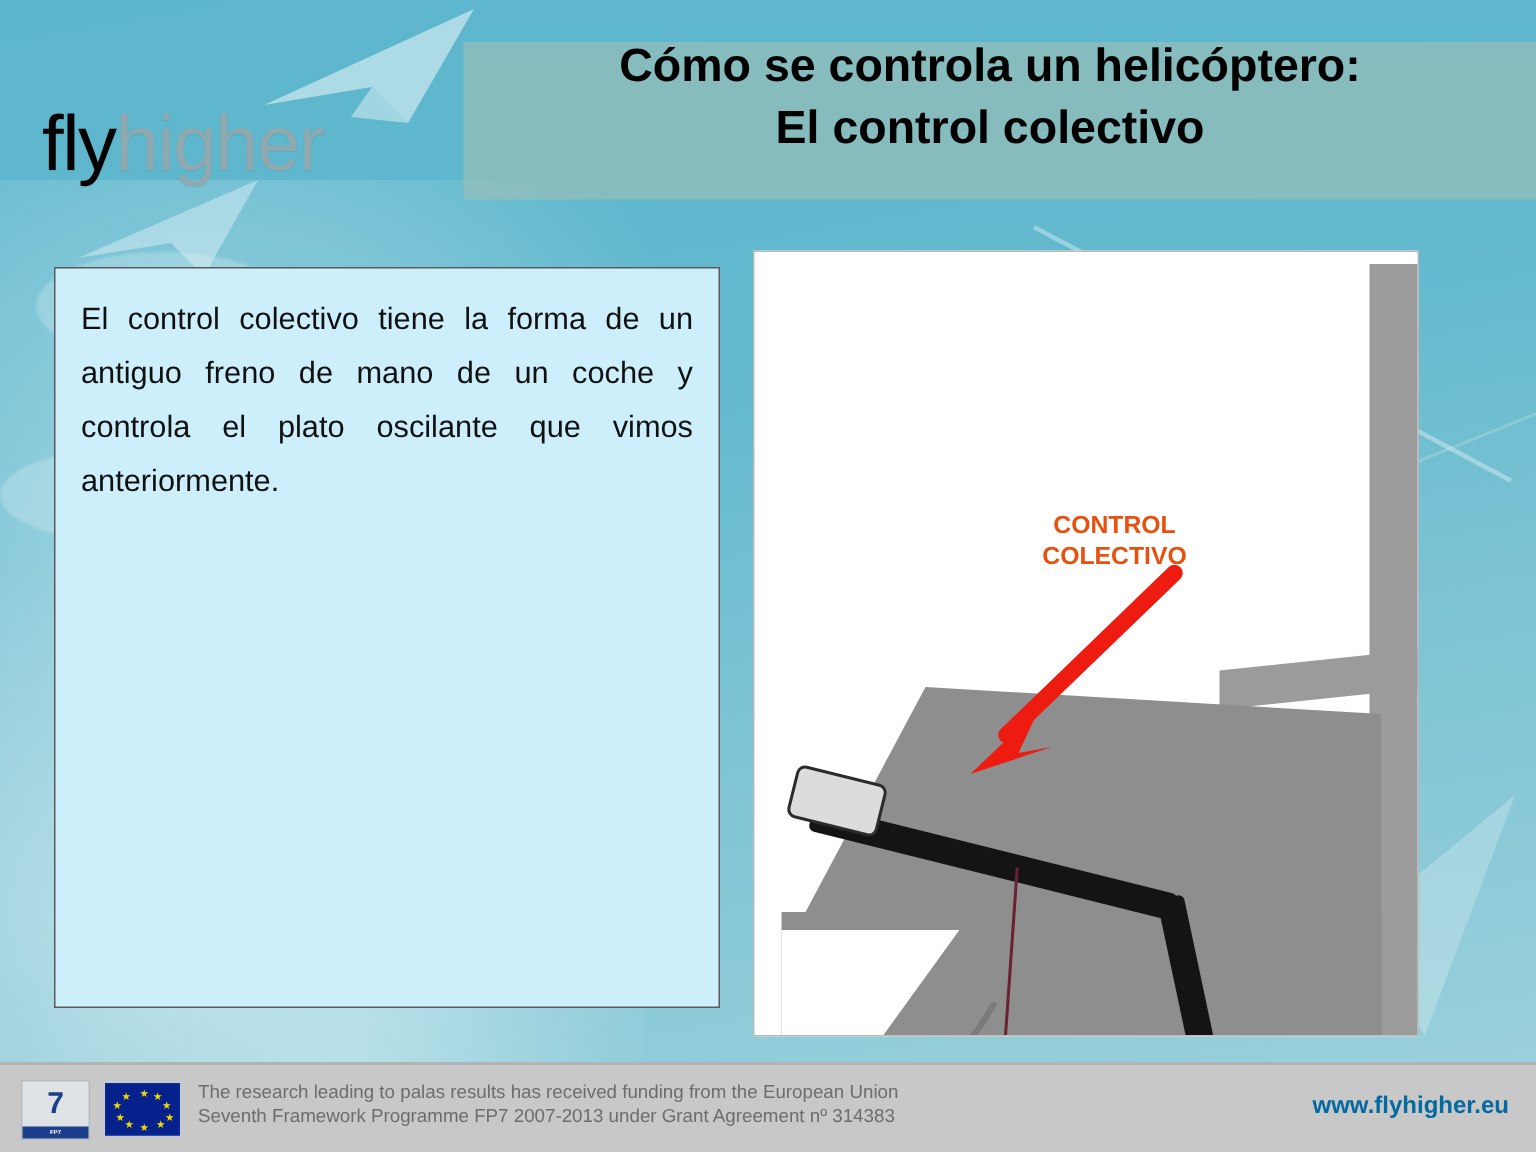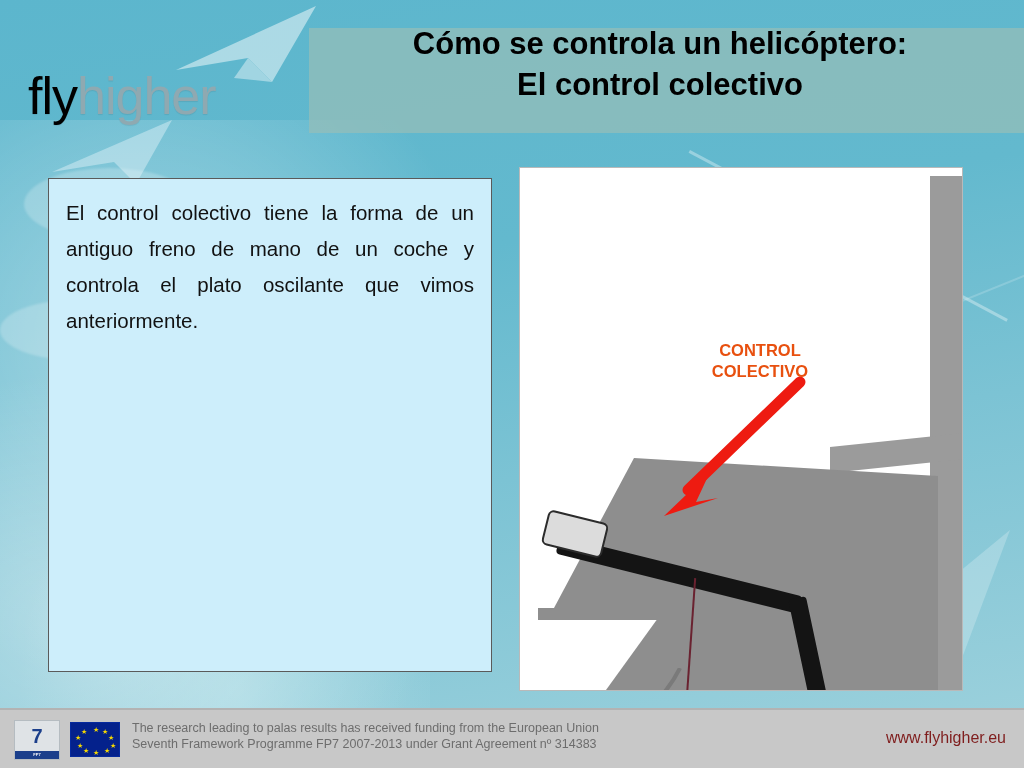--- a/index.html
+++ b/index.html
@@ -93,21 +93,21 @@
     line-height: 40px;
   }
   .title-line2 {
     font-size: 31px;
     font-weight: bold;
     line-height: 42px;
   }
   
   .textbox {
     position: absolute;
-    left: 48px;
+    left: 36px;
     top: 178px;
     width: 444px;
     height: 494px;
     background: #cdeefb;
     border: 1px solid #5a5a5a;
     box-sizing: border-box;
     padding: 16px 17px 0 17px;
   }
   .textbox p {
     margin: 0;
@@ -115,21 +115,21 @@
     line-height: 36px;
     color: #111111;
     text-align: justify;
   }
   .textbox p.gap {
     margin-top: 36px;
   }
   
   .picture {
     position: absolute;
-    left: 519px;
+    left: 502px;
     top: 167px;
     width: 444px;
     height: 524px;
     background: #ffffff;
     border: 1px solid #b9b9b9;
     box-sizing: border-box;
     overflow: hidden;
   }
   .pic-inner { position: absolute; inset: 0; }
   .pic-shape {
@@ -209,23 +209,23 @@
     top: 10px;
     width: 620px;
     color: #6d6d6d;
     font-size: 12.5px;
     line-height: 16px;
   }
   .site-url {
     position: absolute;
     right: 18px;
     top: 19px;
-    color: #7f1d1d;
+    color: #0369a1;
     font-size: 16px;
-    font-weight: normal;
+    font-weight: bold;
   }
 </style>
 </head>
 <body>
 
 <div id="slide">
 
   <div class="bg-base"></div>
   <div class="bg-soft-left"></div>
 

